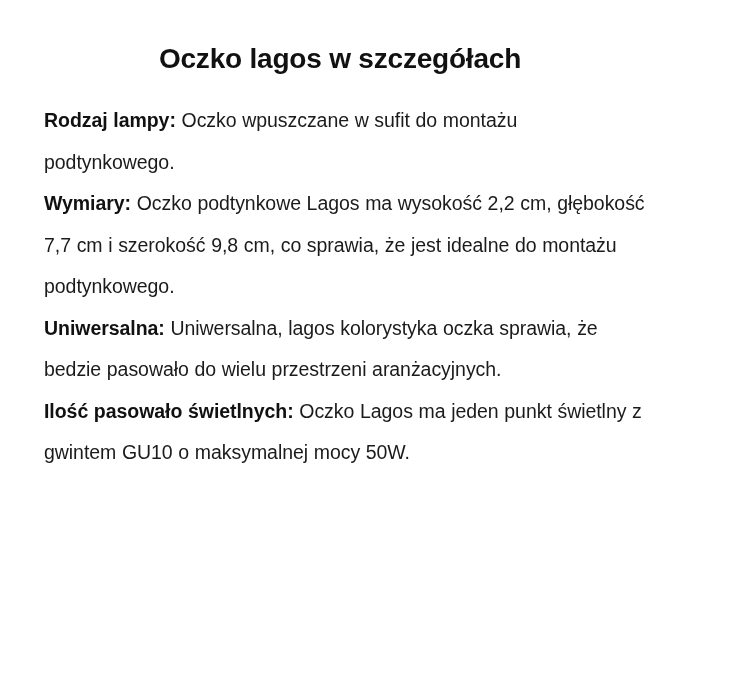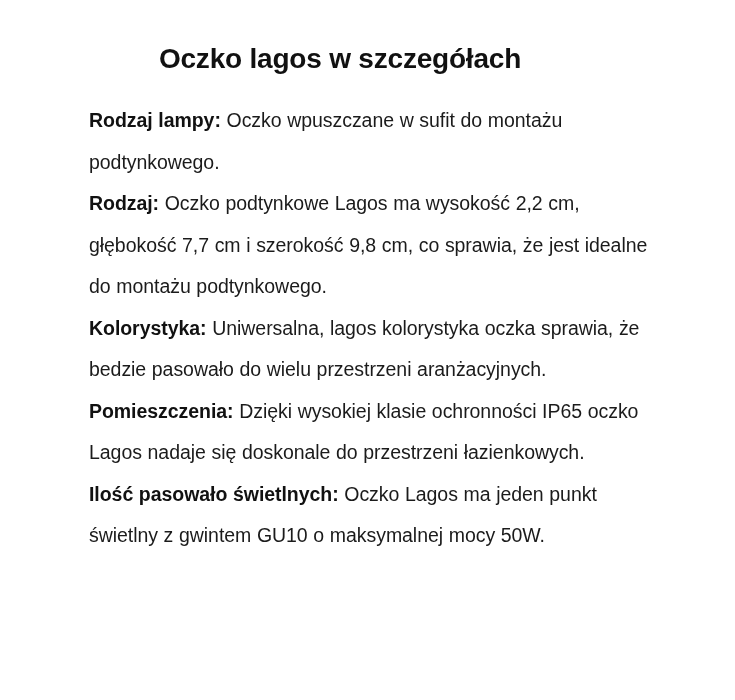--- a/index.html
+++ b/index.html
@@ -35,21 +35,20 @@
     font-weight: 700;
     letter-spacing: -0.2px;
     line-height: 34px;
     color: #111111;
     padding-top: 42px;
   }
 
   .content {
     padding: 0 30px 0 44px;
     margin-top: 24px;
-    margin-left: 45px;
   }
 
   .spec-block {
     margin: 0;
     padding: 0;
     font-size: 19.5px;
     line-height: 41.5px;
     letter-spacing: -0.05px;
     color: #1b1b1b;
     text-align: left;
@@ -73,33 +72,29 @@
   <h1 class="doc-title">Oczko lagos w szczegółach</h1>
 
   <div class="content">
 
     <p class="spec-block">
       <span class="spec-label">Rodzaj lampy:</span> 
       <span class="spec-value">Oczko wpuszczane w sufit do montażu podtynkowego.</span>
     </p>
 
     <p class="spec-block">
-      <span class="spec-label">Rodzaj:</span> 
+      <span class="spec-label">Wymiary:</span> 
       <span class="spec-value">Oczko podtynkowe Lagos ma wysokość 2,2 cm, głębokość 7,7 cm i szerokość 9,8 cm, co sprawia, że jest idealne do montażu podtynkowego.</span>
     </p>
 
     <p class="spec-block">
-      <span class="spec-label">Kolorystyka:</span> 
+      <span class="spec-label">Uniwersalna:</span> 
       <span class="spec-value">Uniwersalna, lagos kolorystyka oczka sprawia, że bedzie pasowało do wielu przestrzeni aranżacyjnych.</span>
     </p>
 
-    <p class="spec-block">
-      <span class="spec-label">Pomieszczenia:</span> 
-      <span class="spec-value">Dzięki wysokiej klasie ochronności IP65 oczko Lagos nadaje się doskonale do przestrzeni łazienkowych.</span>
-    </p>
 
     <p class="spec-block">
       <span class="spec-label">Ilość pasowało świetlnych:</span> 
       <span class="spec-value">Oczko Lagos ma jeden punkt świetlny z gwintem GU10 o maksymalnej mocy 50W.</span>
     </p>
 
   </div>
 </div>
 
 </body></html>

